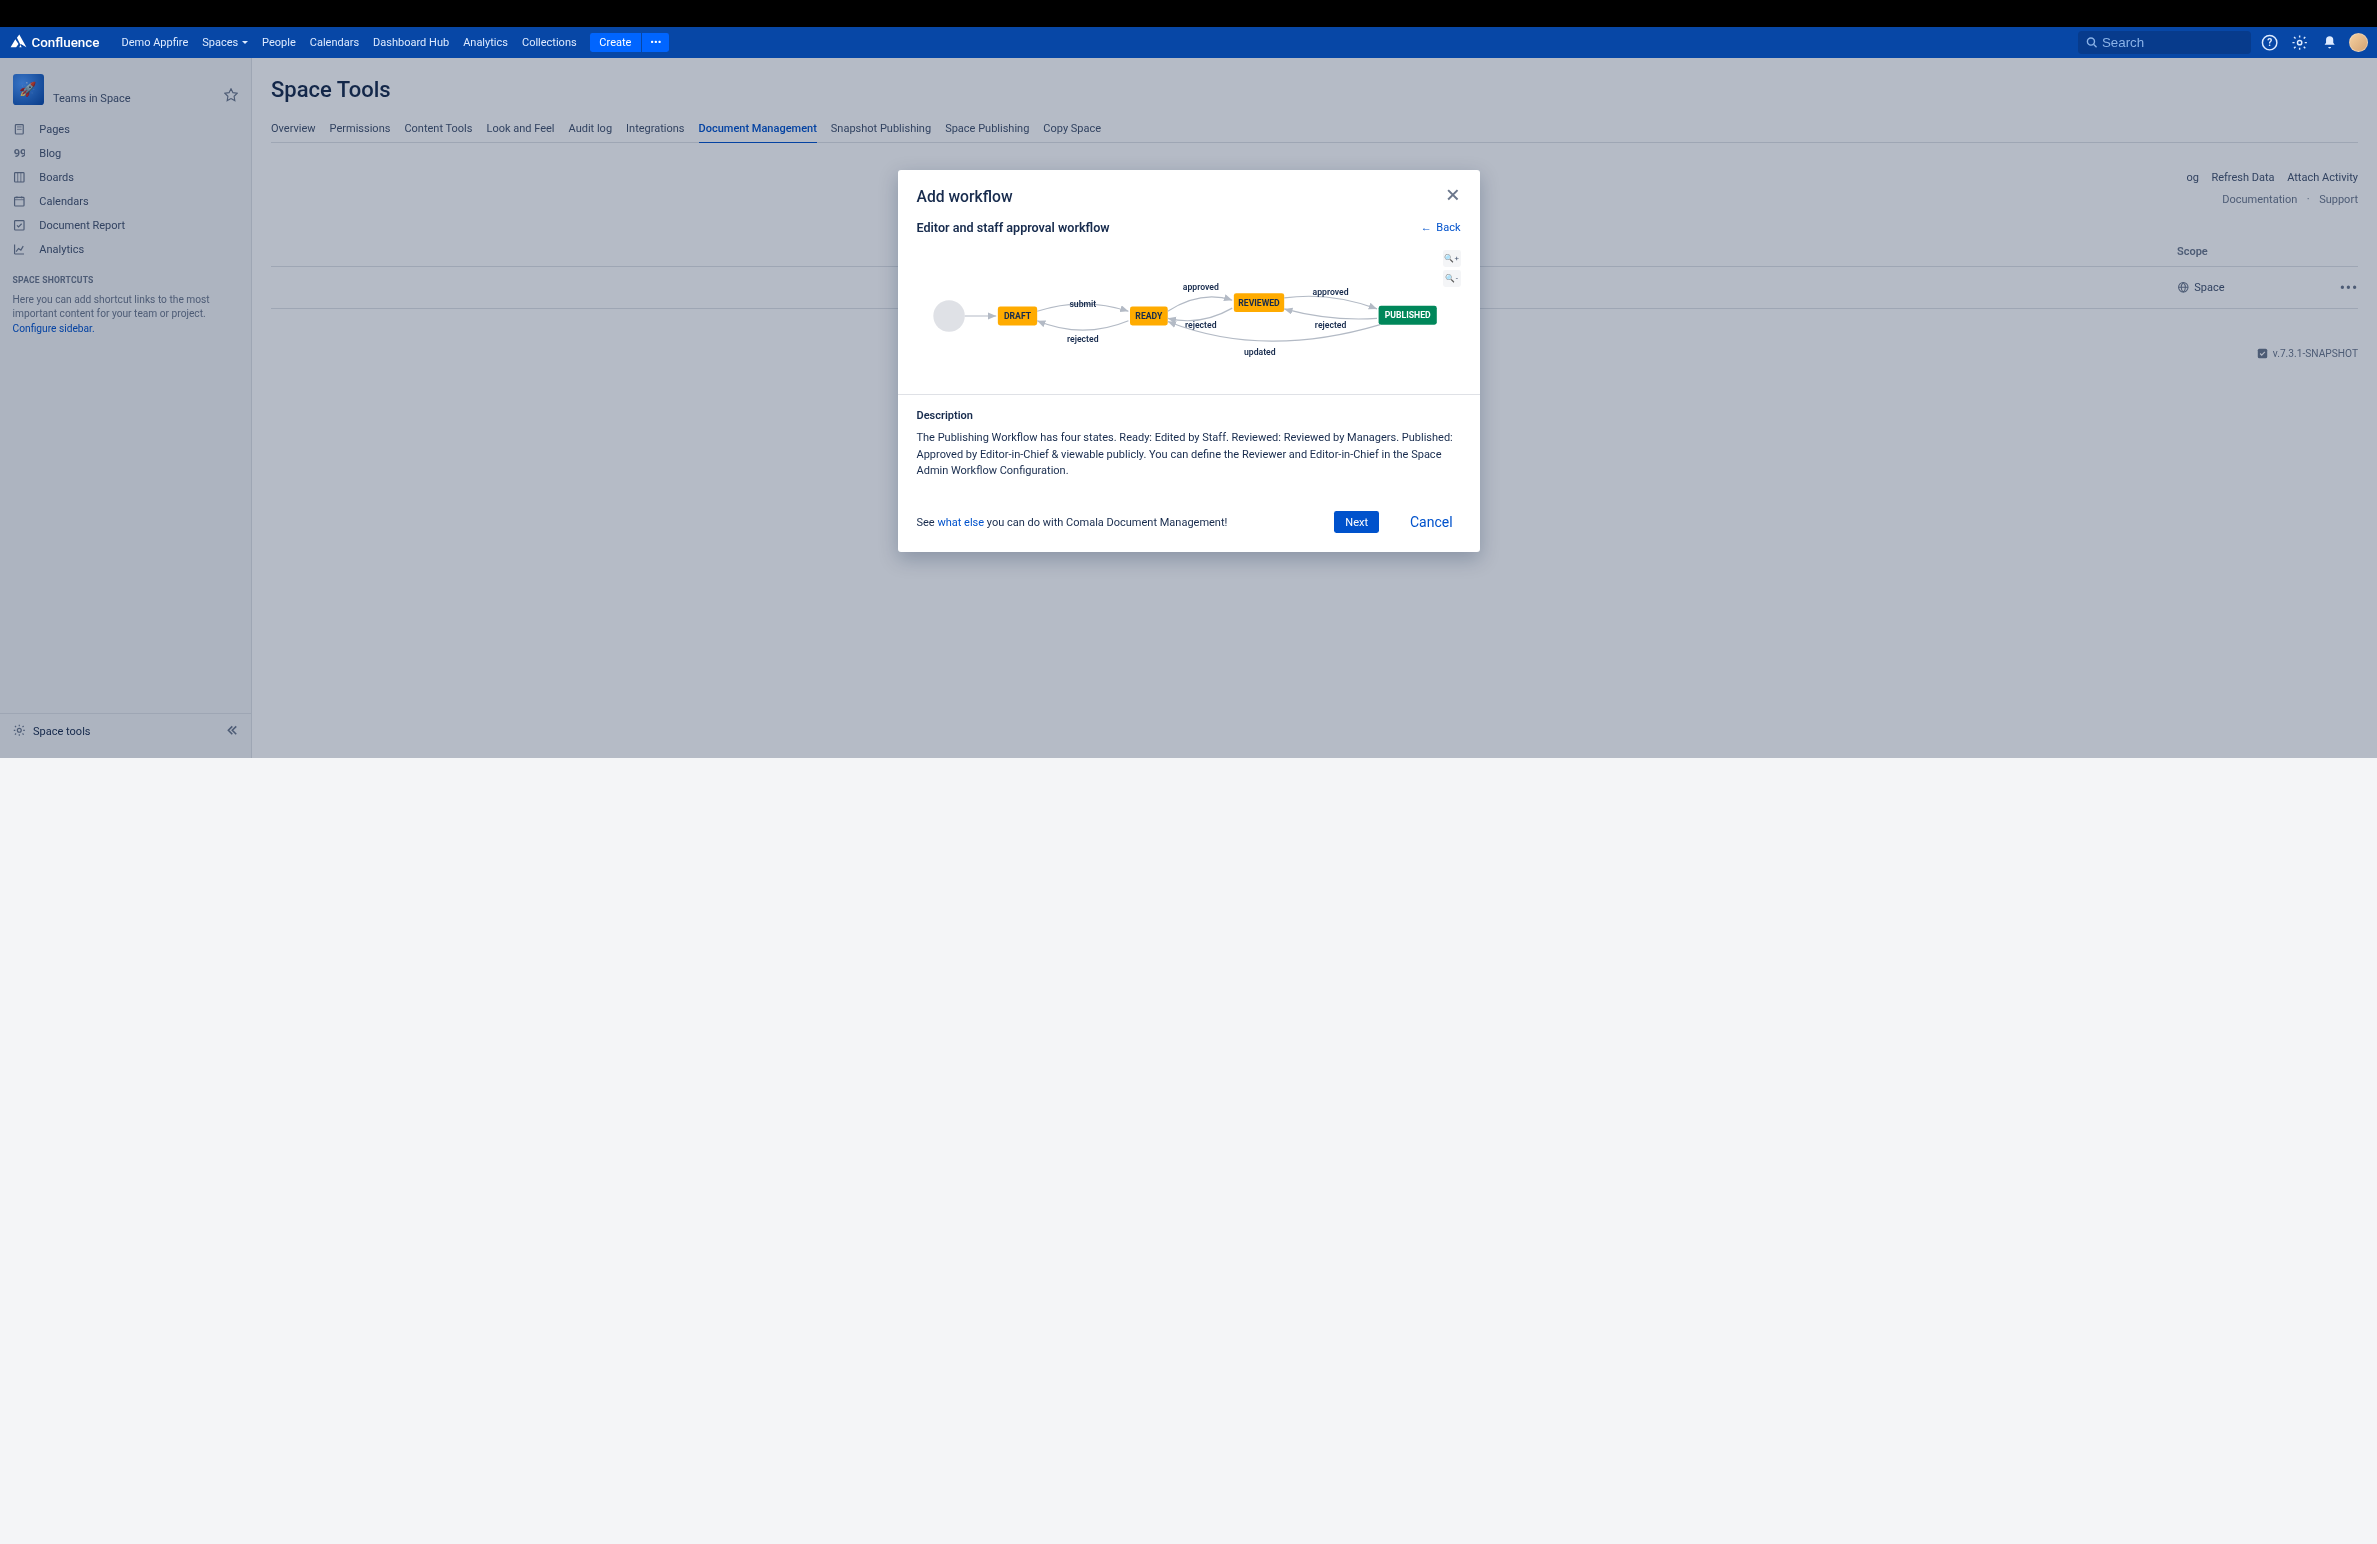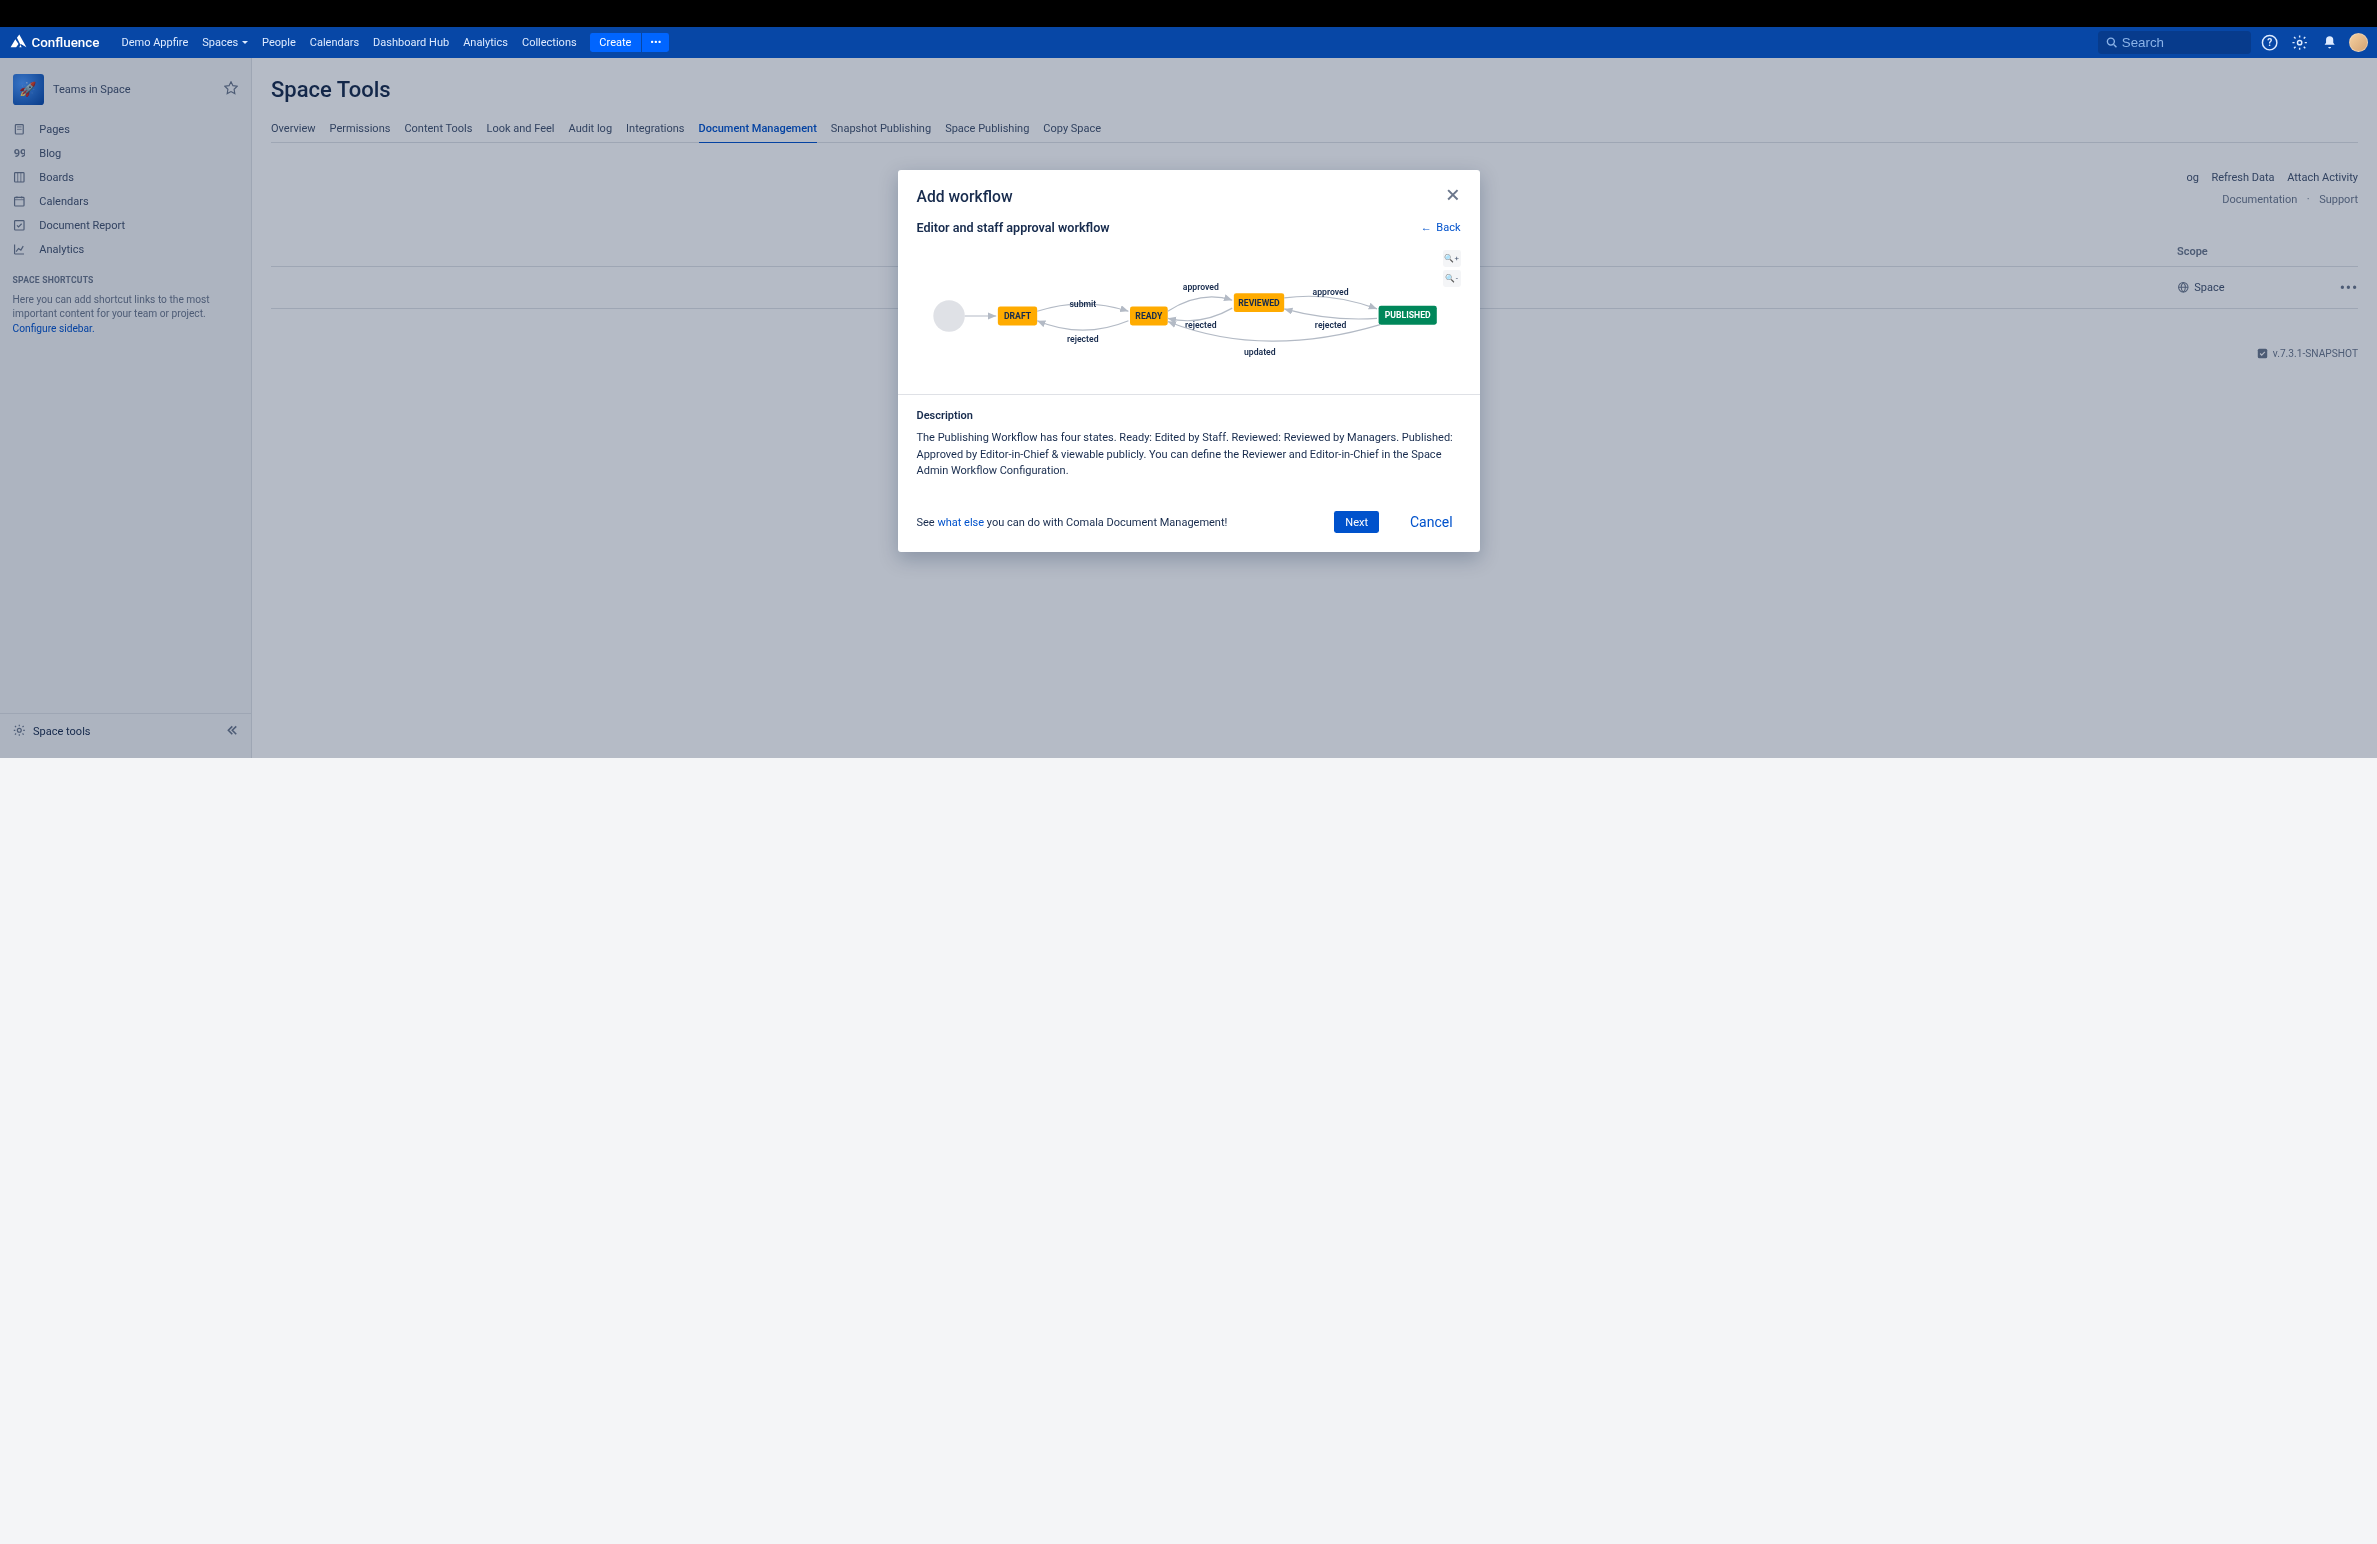--- a/index.html
+++ b/index.html
@@ -60,21 +60,21 @@
   display: flex;
   align-items: center;
 }
 .header-spacer { flex: 1; }
 .search-box {
   background: #073B8C;
   border-radius: 3.9px;
   padding: 3.9px 7.9px;
   display: flex;
   align-items: center;
-  width: 153px;
+  width: 173px;
 }
 .search-box svg { width: 12.6px; height: 12.6px; }
 .search-box input {
   background: transparent;
   border: none;
   outline: none;
   color: #DEEBFF;
   margin-left: 4.7px;
   width: 100%;
 }
@@ -102,21 +102,21 @@
 .sidebar {
   width: 252px;
   background: #F4F5F7;
   border-right: 0.8px solid #DFE1E6;
   padding: 9.4px 0;
   display: flex;
   flex-direction: column;
 }
 .space-header {
   display: flex;
-  align-items: center;
+  align-items: flex-end;
   padding: 6.3px 12.6px 12.6px;
 }
 .space-avatar {
   width: 31px;
   height: 31px;
   border-radius: 3.1px;
   background: radial-gradient(circle at 30% 30%, #4C9AFF, #0747A6);
   display: flex;
   align-items: center;
   justify-content: center;

